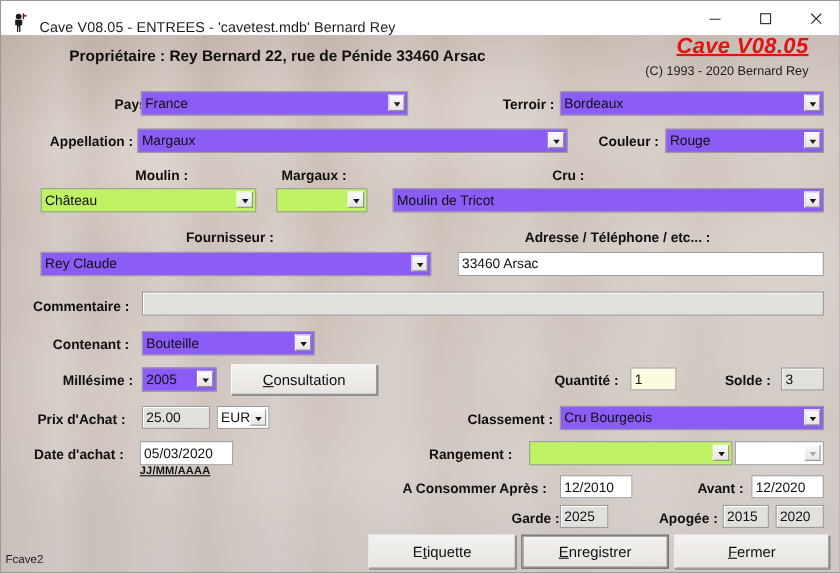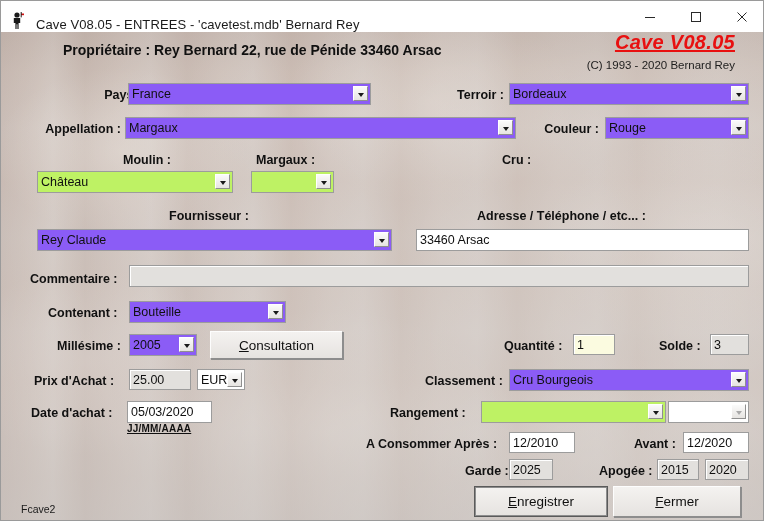--- a/index.html
+++ b/index.html
@@ -154,21 +154,21 @@
   }
   #copy{
     position:absolute;right:28px;top:58px;
     font-size:11.5px;color:#1d1d1d;white-space:nowrap;
   }
   #datehint{
     position:absolute;left:126px;top:422px;
     font-size:10px;font-weight:bold;color:#101010;letter-spacing:.2px;text-decoration:underline;
   }
   #fcave{
-    position:absolute;left:20px;top:502px;
+    position:absolute;left:4px;top:502px;
     font-size:10.5px;color:#1a1a1a;
   }
 </style>
 </head>
 <body>
 
 <div class="window">
 
   <div class="titlebar">
     <div class="app-icon">
@@ -254,20 +254,26 @@
 
   <div class="lbl" style="left:255px;top:152px;">Margaux :</div>
   <div class="combo gray" style="left:250px;top:170px;width:83px;height:22px;">
     <span></span>
     <span class="arrow">
         <i></i>
       </span>
   </div>
 
   <div class="lbl" style="left:501px;top:152px;">Cru :</div>
+  <div class="combo yellow" style="left:356px;top:170px;width:392px;height:22px;">
+    <span>Moulin de Tricot</span>
+    <span class="arrow">
+        <i></i>
+      </span>
+  </div>
 
   <div class="lbl" style="left:168px;top:208px;">Fournisseur :</div>
   <div class="combo yellow" style="left:36px;top:228px;width:355px;height:22px;">
     <span>Rey Claude</span>
     <span class="arrow">
         <i></i>
       </span>
   </div>
 
   <div class="lbl" style="left:476px;top:208px;">Adresse / Téléphone / etc... :</div>
@@ -345,22 +351,25 @@
   <div class="lbl" style="left:464px;top:463px;">Garde :</div>
   <div class="fld gray" style="left:508px;top:458px;width:44px;height:21px;">2025</div>
 
   <div class="lbl" style="left:598px;top:463px;">Apogée :</div>
   <div class="fld gray" style="left:656px;top:458px;width:42px;height:21px;">2015</div>
   <div class="fld gray" style="left:704px;top:458px;width:44px;height:21px;">2020</div>
 
   <div class="btn" style="left:195px;top:482px;width:134px;height:43px;margin-top:39px;">
     <span><span></span><u>N</u><span>otes</span></span>
   </div>
+  <div class="btn" style="left:334px;top:485px;width:134px;height:31px;">
+    <span><span>E</span><u>t</u><span>iquette</span></span>
+  </div>
   <div class="btn default" style="left:473px;top:485px;width:134px;height:31px;">
     <span><span></span><u>E</u><span>nregistrer</span></span>
   </div>
-  <div class="btn" style="left:612px;top:485px;width:128px;height:31px;">
+  <div class="btn" style="left:612px;top:485px;width:141px;height:31px;">
     <span><span></span><u>F</u><span>ermer</span></span>
   </div>
 
   <div id="fcave">Fcave2</div>
 
 </div>
 
 </body></html>

